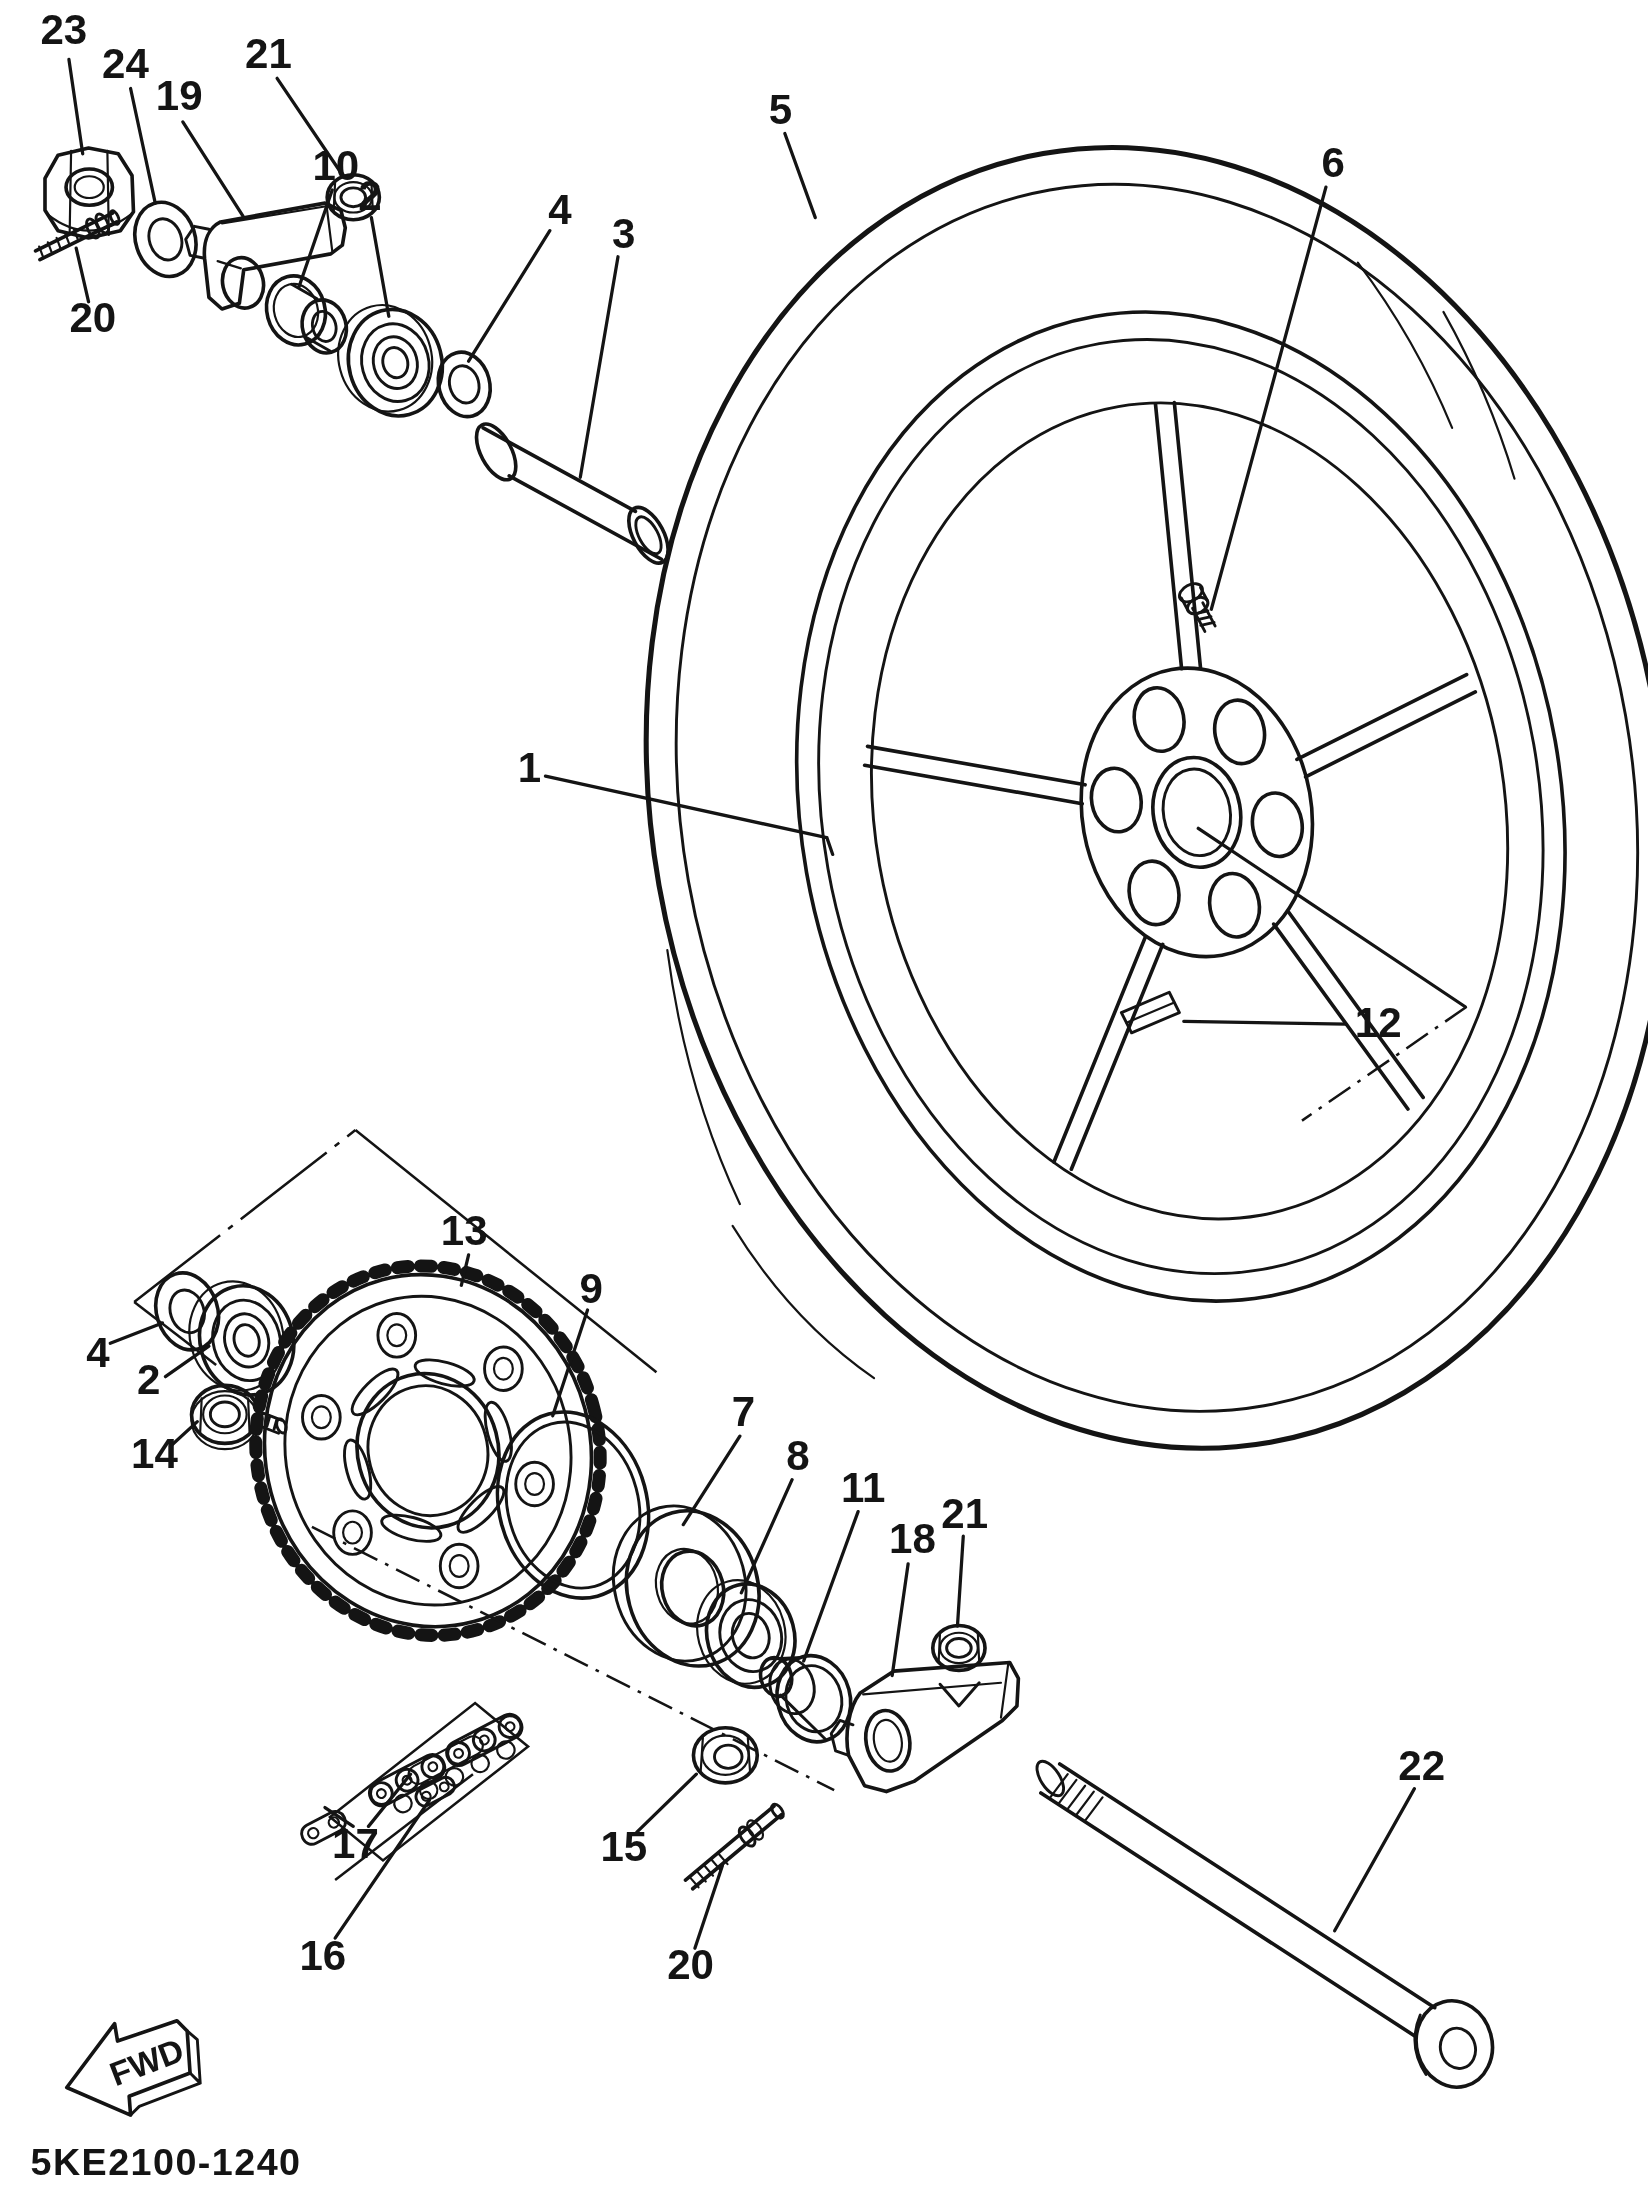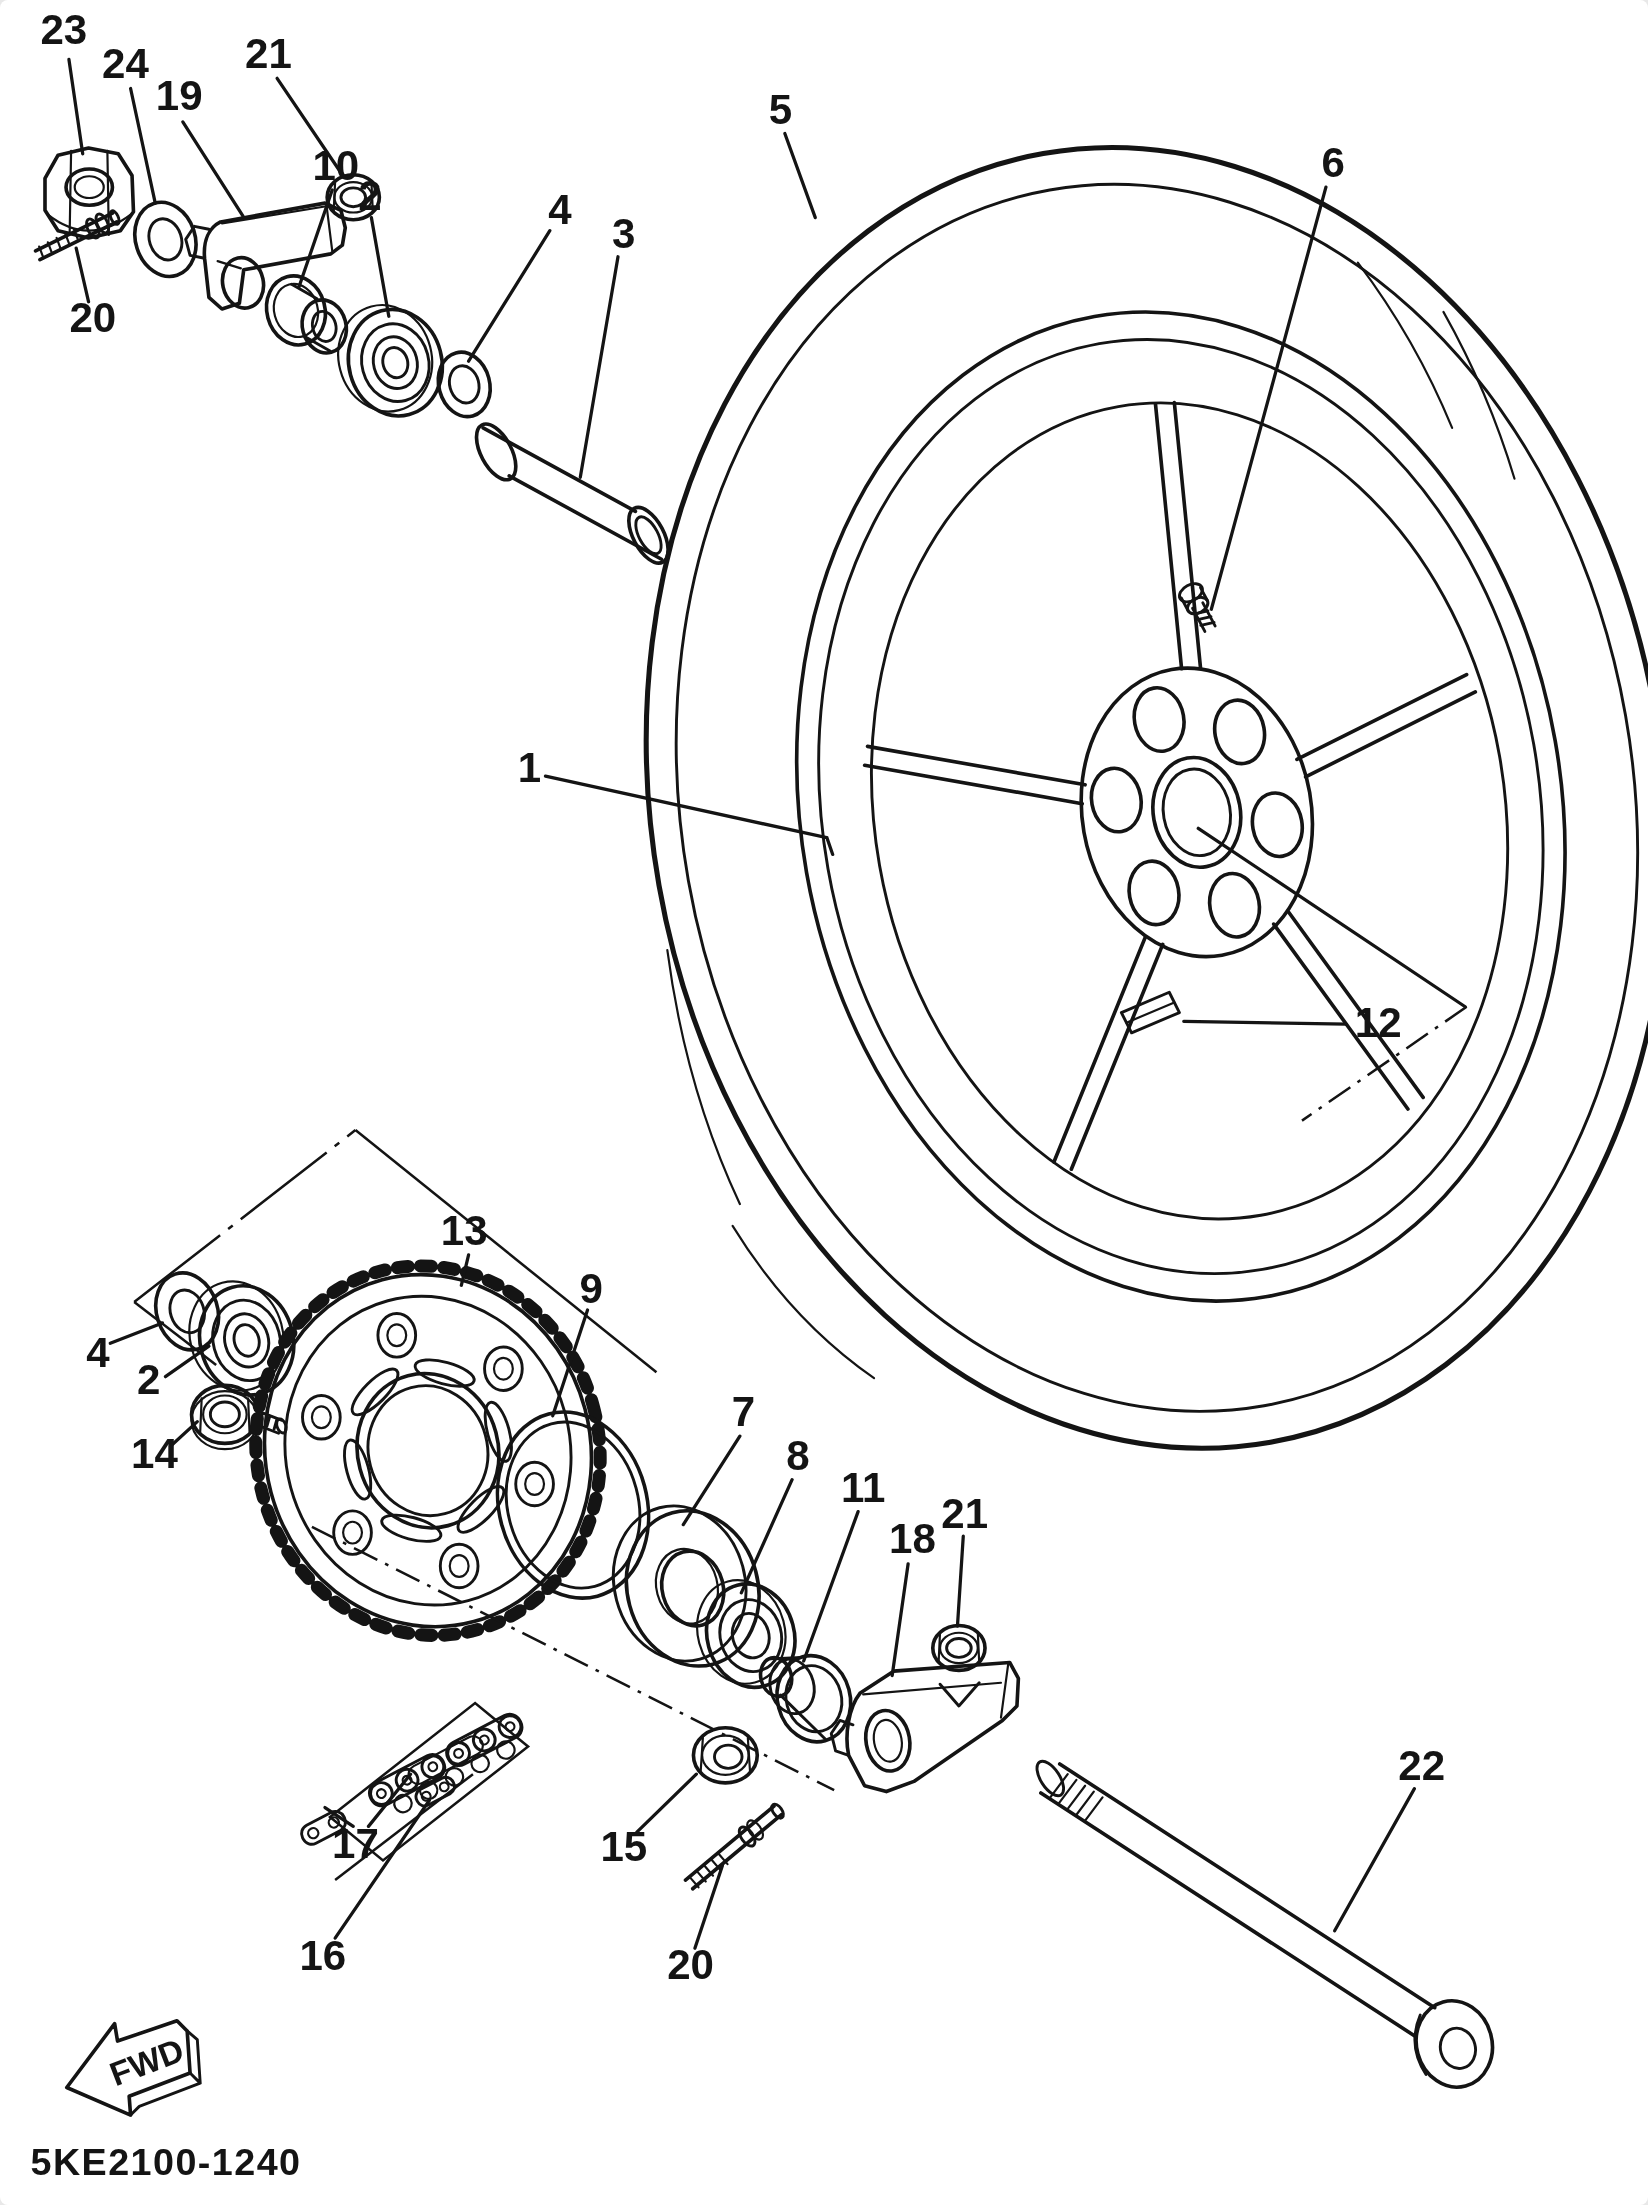--- a/index.html
+++ b/index.html
@@ -1,17 +1,17 @@
 <!DOCTYPE html>
 <html style="font-size:11.6px"><head>
 <meta charset="utf-8">
 <style>
   html,body{margin:0;padding:0;background:#e8e8e8;}
   #page{position:relative;width:1648px;height:2205px;background:#ffffff;margin:0 auto;
-        font-family:"Liberation Sans",sans-serif;border-radius:8px;}
+        font-family:"Liberation Sans",sans-serif;}
   svg{display:block}
   .ln{fill:none;stroke:#141414;stroke-width:5;stroke-linecap:round;stroke-linejoin:round}
   .w7{stroke-width:7}.w5{stroke-width:5}.w4{stroke-width:4}.w3{stroke-width:3}
   .callout-label{font-family:"Liberation Sans",sans-serif;font-size:58px;font-weight:700;
                  fill:#141414;text-anchor:middle}
   .leader{fill:none;stroke:#141414;stroke-width:4.5;stroke-linecap:round}
   .dashdot{fill:none;stroke:#141414;stroke-width:3.5;stroke-dasharray:36 12 5 12}
   .border-line{fill:none;stroke:#141414;stroke-width:3.5}
   .code{font-family:"Liberation Sans",sans-serif;font-size:52px;font-weight:700;fill:#141414;letter-spacing:2px}
   .fwd{font-family:"Liberation Sans",sans-serif;font-size:46px;font-weight:700;fill:#141414;text-anchor:middle}

